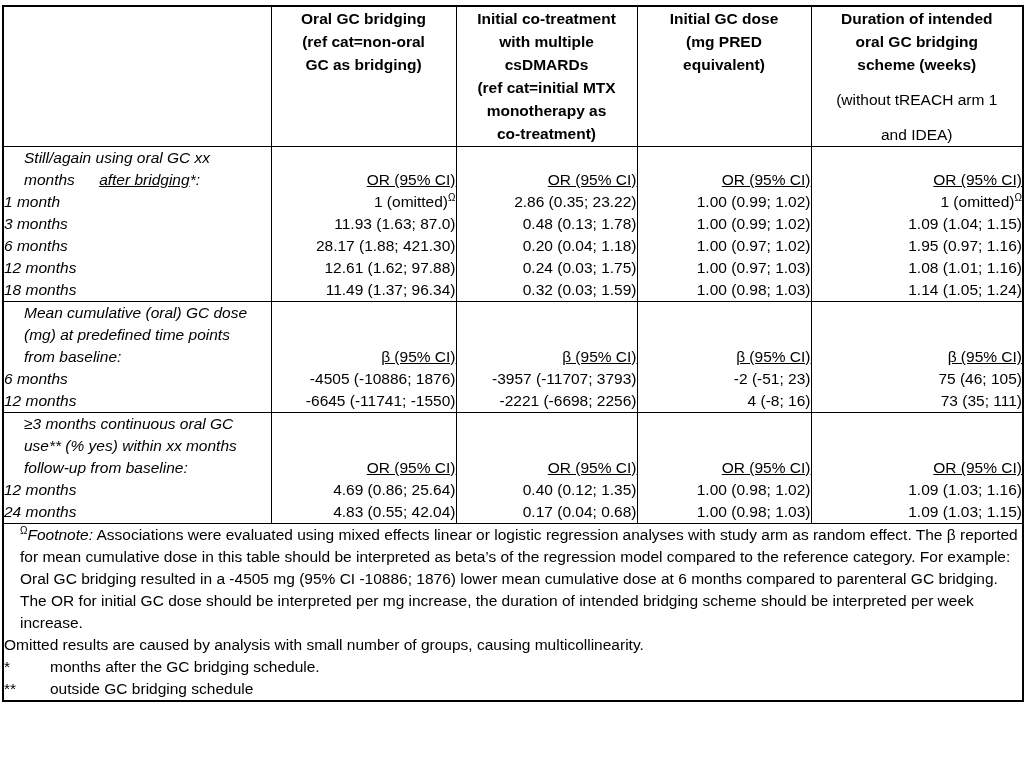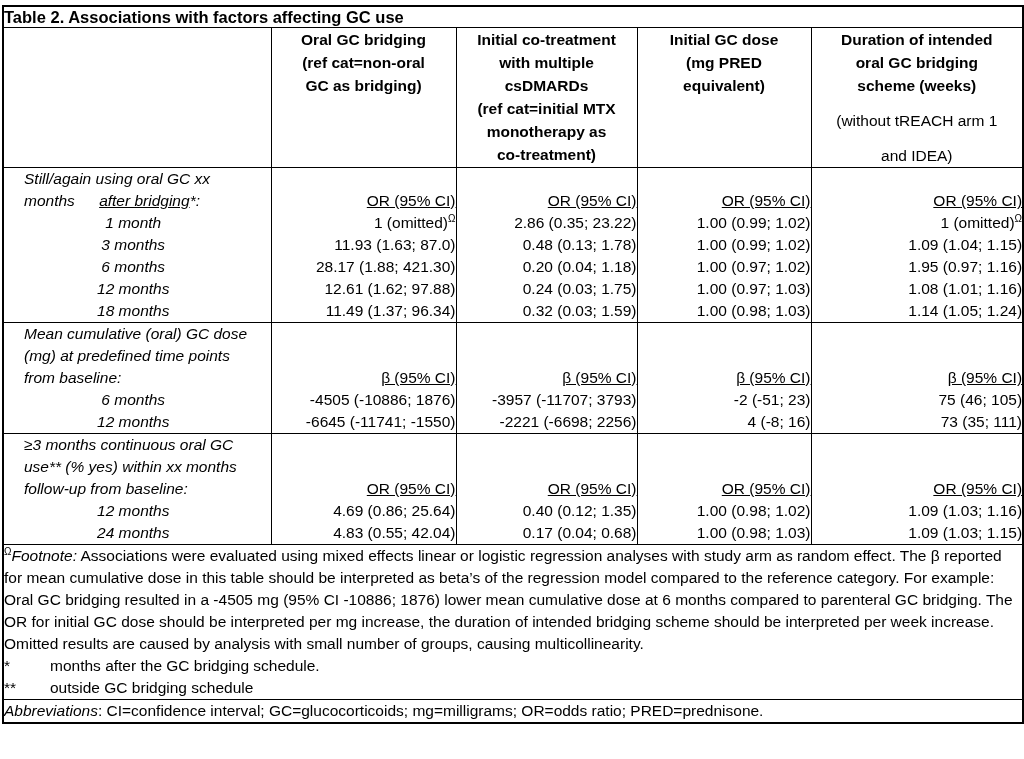--- a/index.html
+++ b/index.html
@@ -13,50 +13,47 @@
     font-size: 15.5px;
     color: #000;
   }
   table.t2 td { border: 1px solid #000; vertical-align: top; padding: 0; }
   .title-cell { font-weight: bold; font-size: 16.5px; line-height: 20px; padding: 2px 6px 2px 6px; }
   .hc { font-weight: bold; text-align: center; padding: 4px 2px 4px 2px; }
   .hl { height: 23px; line-height: 23px; white-space: nowrap; }
   .hn { font-weight: normal; margin-top: 12px; }
   .line { height: 22px; line-height: 22px; white-space: nowrap; }
   .lbl { font-style: italic; text-align: left; padding-left: 20px; }
-  .mon { font-style: italic; text-align: center; padding-right: 8px; }
+  .mon { font-style: italic; text-align: left; padding-right: 8px; }
   .dc { text-align: right; }
   .u { text-decoration: underline; margin-left: 20px; }
   .stat { text-decoration: underline; }
   sup { font-size: 10px; line-height: 0; }
   .sec2 td { padding-top: 3px; padding-bottom: 5px; }
   .foot { padding: 3px 8px 2px 8px; }
-  .fpar { line-height: 22px; }
+  .fpar { line-height: 22px; padding-left: 16px; }
   .fline { line-height: 22px; white-space: nowrap; }
   .sym { display: inline-block; width: 46px; }
   .it { font-style: italic; }
   .abb { padding: 2px 8px 4px 8px; line-height: 22px; }
 </style>
 </head>
 <body>
 
 <div class="page">
 <table class="t2">
   <colgroup>
     <col style="width:268px">
         <col style="width:185px">
         <col style="width:181px">
         <col style="width:174px">
         <col style="width:212px">
   </colgroup>
 
   <tbody>
-        <tr>
-    <td colspan="5" class="title-cell">Table 2. Associations with factors affecting GC use</td>
-  </tr>
 
   <tr>
     <td class="hc"></td>
     <td class="hc">
       <div class="hl">Oral GC bridging</div>
       <div class="hl">(ref cat=non-oral</div>
       <div class="hl">GC as bridging)</div>
     </td>
     <td class="hc">
       <div class="hl">Initial co-treatment</div>
@@ -206,21 +203,16 @@
 
   <tr>
     <td colspan="5" class="foot">
       <div class="fpar"><sup>Ω</sup><span class="it">Footnote:</span> <span>Associations were evaluated using mixed effects linear or logistic regression analyses with study arm as random effect. The β reported for mean cumulative dose in this table should be interpreted as beta’s of the regression model compared to the reference category. For example: Oral GC bridging resulted in a -4505 mg (95% CI -10886; 1876) lower mean cumulative dose at 6 months compared to parenteral GC bridging. The OR for initial GC dose should be interpreted per mg increase, the duration of intended bridging scheme should be interpreted per week increase.</span></div>
       <div class="fline">Omitted results are caused by analysis with small number of groups, causing multicollinearity.</div>
       <div class="fline"><span class="sym">*</span><span>months after the GC bridging schedule.</span></div>
       <div class="fline"><span class="sym">**</span><span>outside GC bridging schedule</span></div>
     </td>
   </tr>
 
-  <tr>
-    <td colspan="5" class="foot abb">
-      <span class="it">Abbreviations</span><span>: CI=confidence interval; GC=glucocorticoids; mg=milligrams; OR=odds ratio; PRED=prednisone.</span>
-    </td>
-  </tr>
 
 </tbody>
     </table>
 </div>
 
 </body></html>

